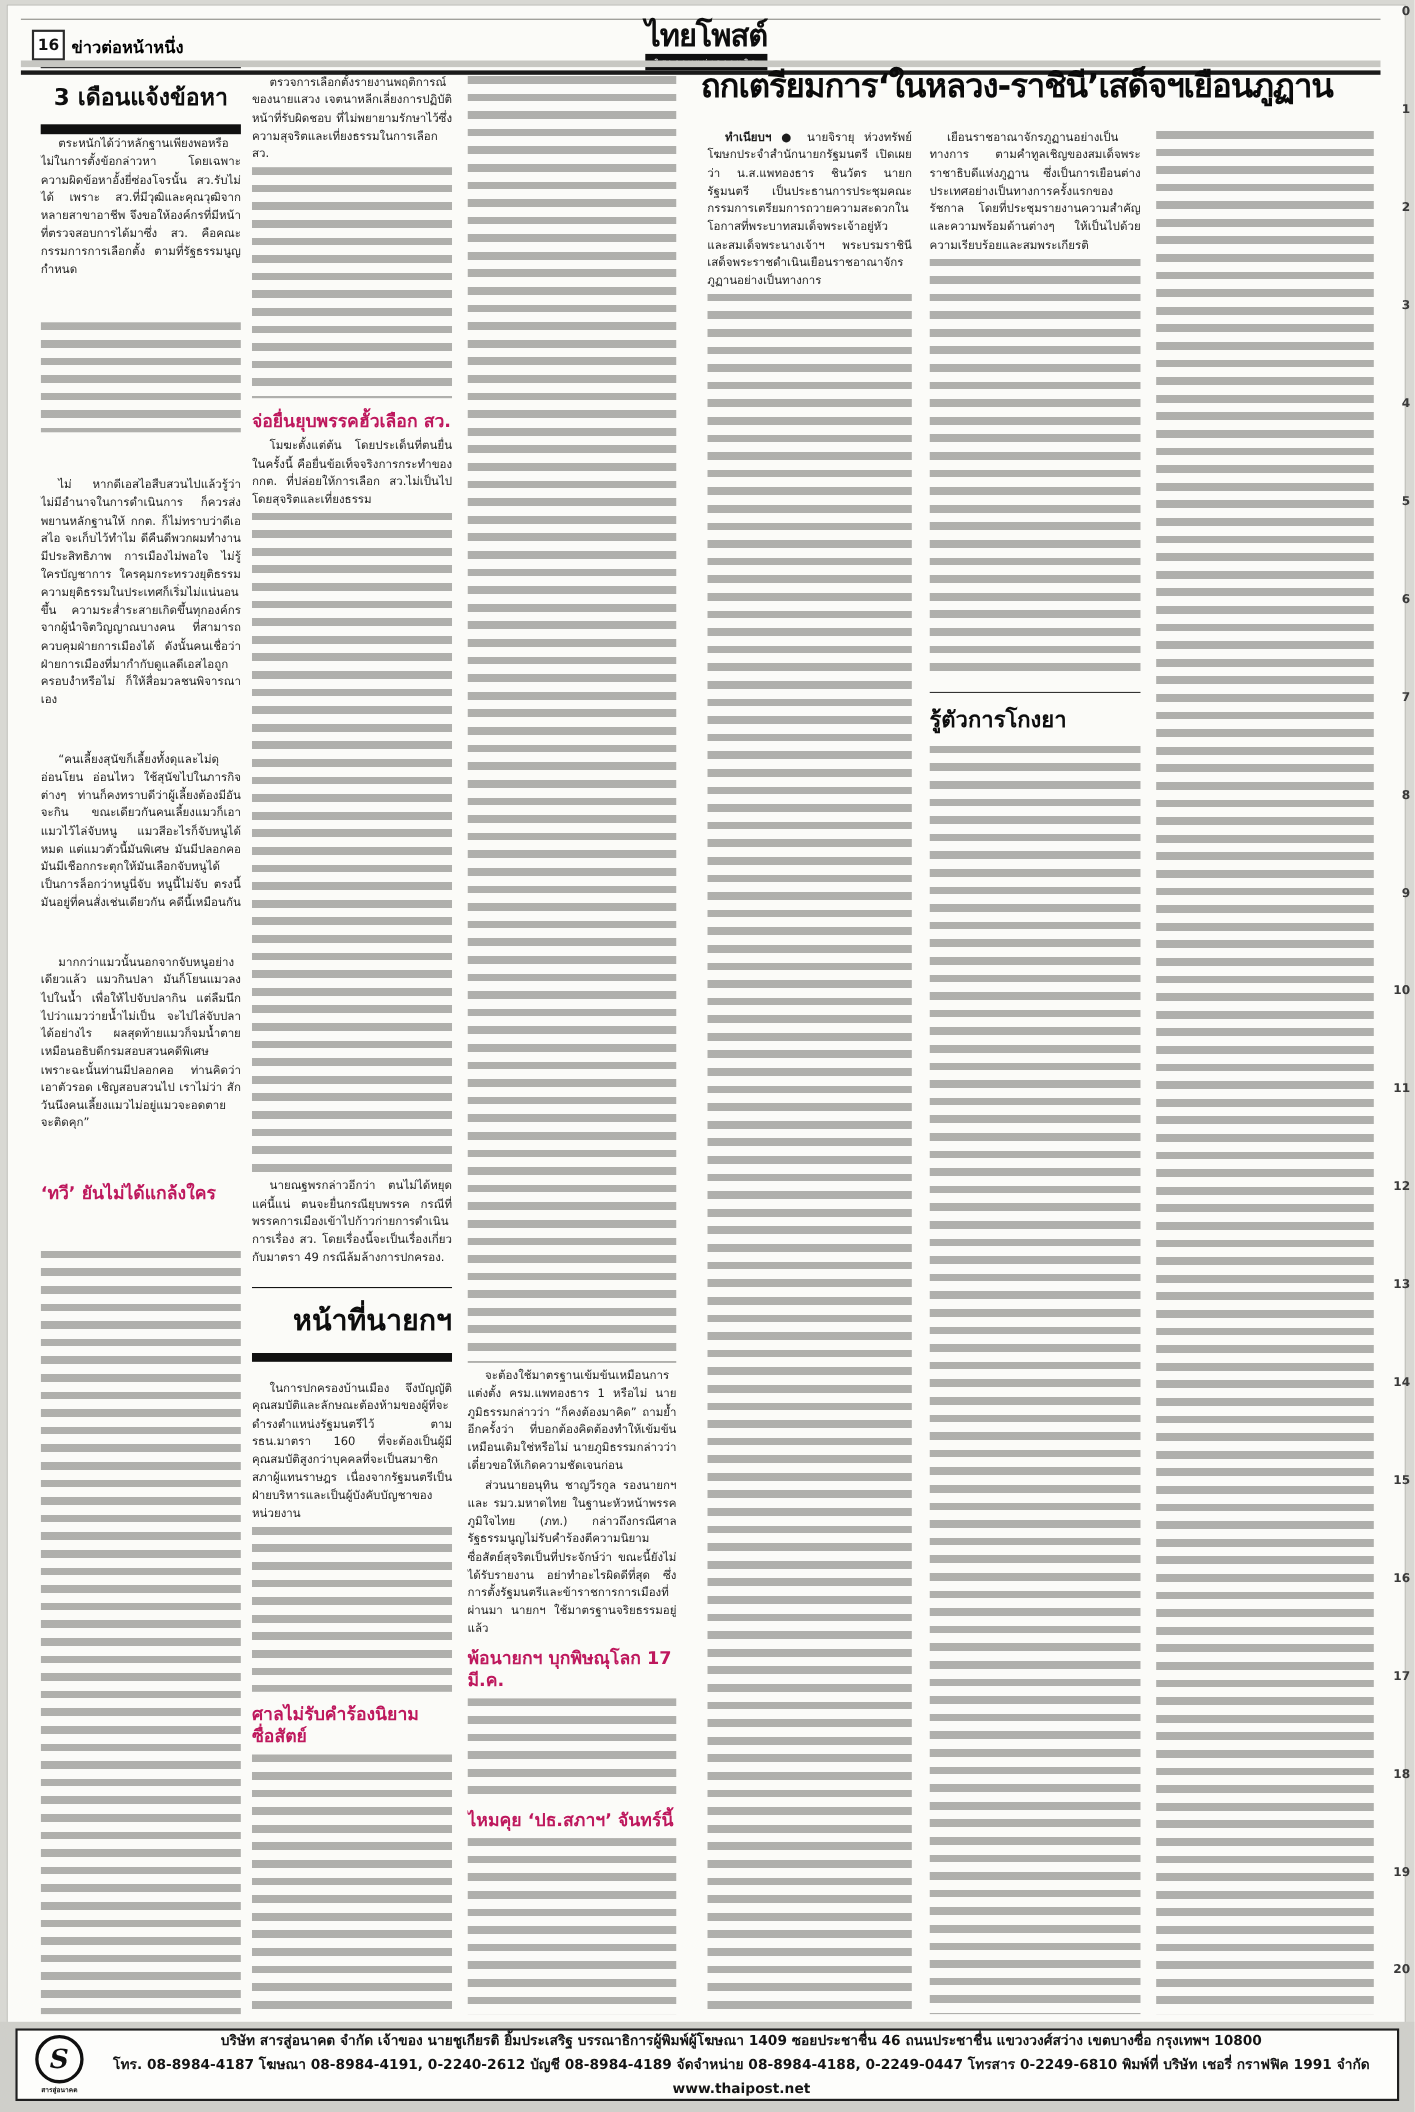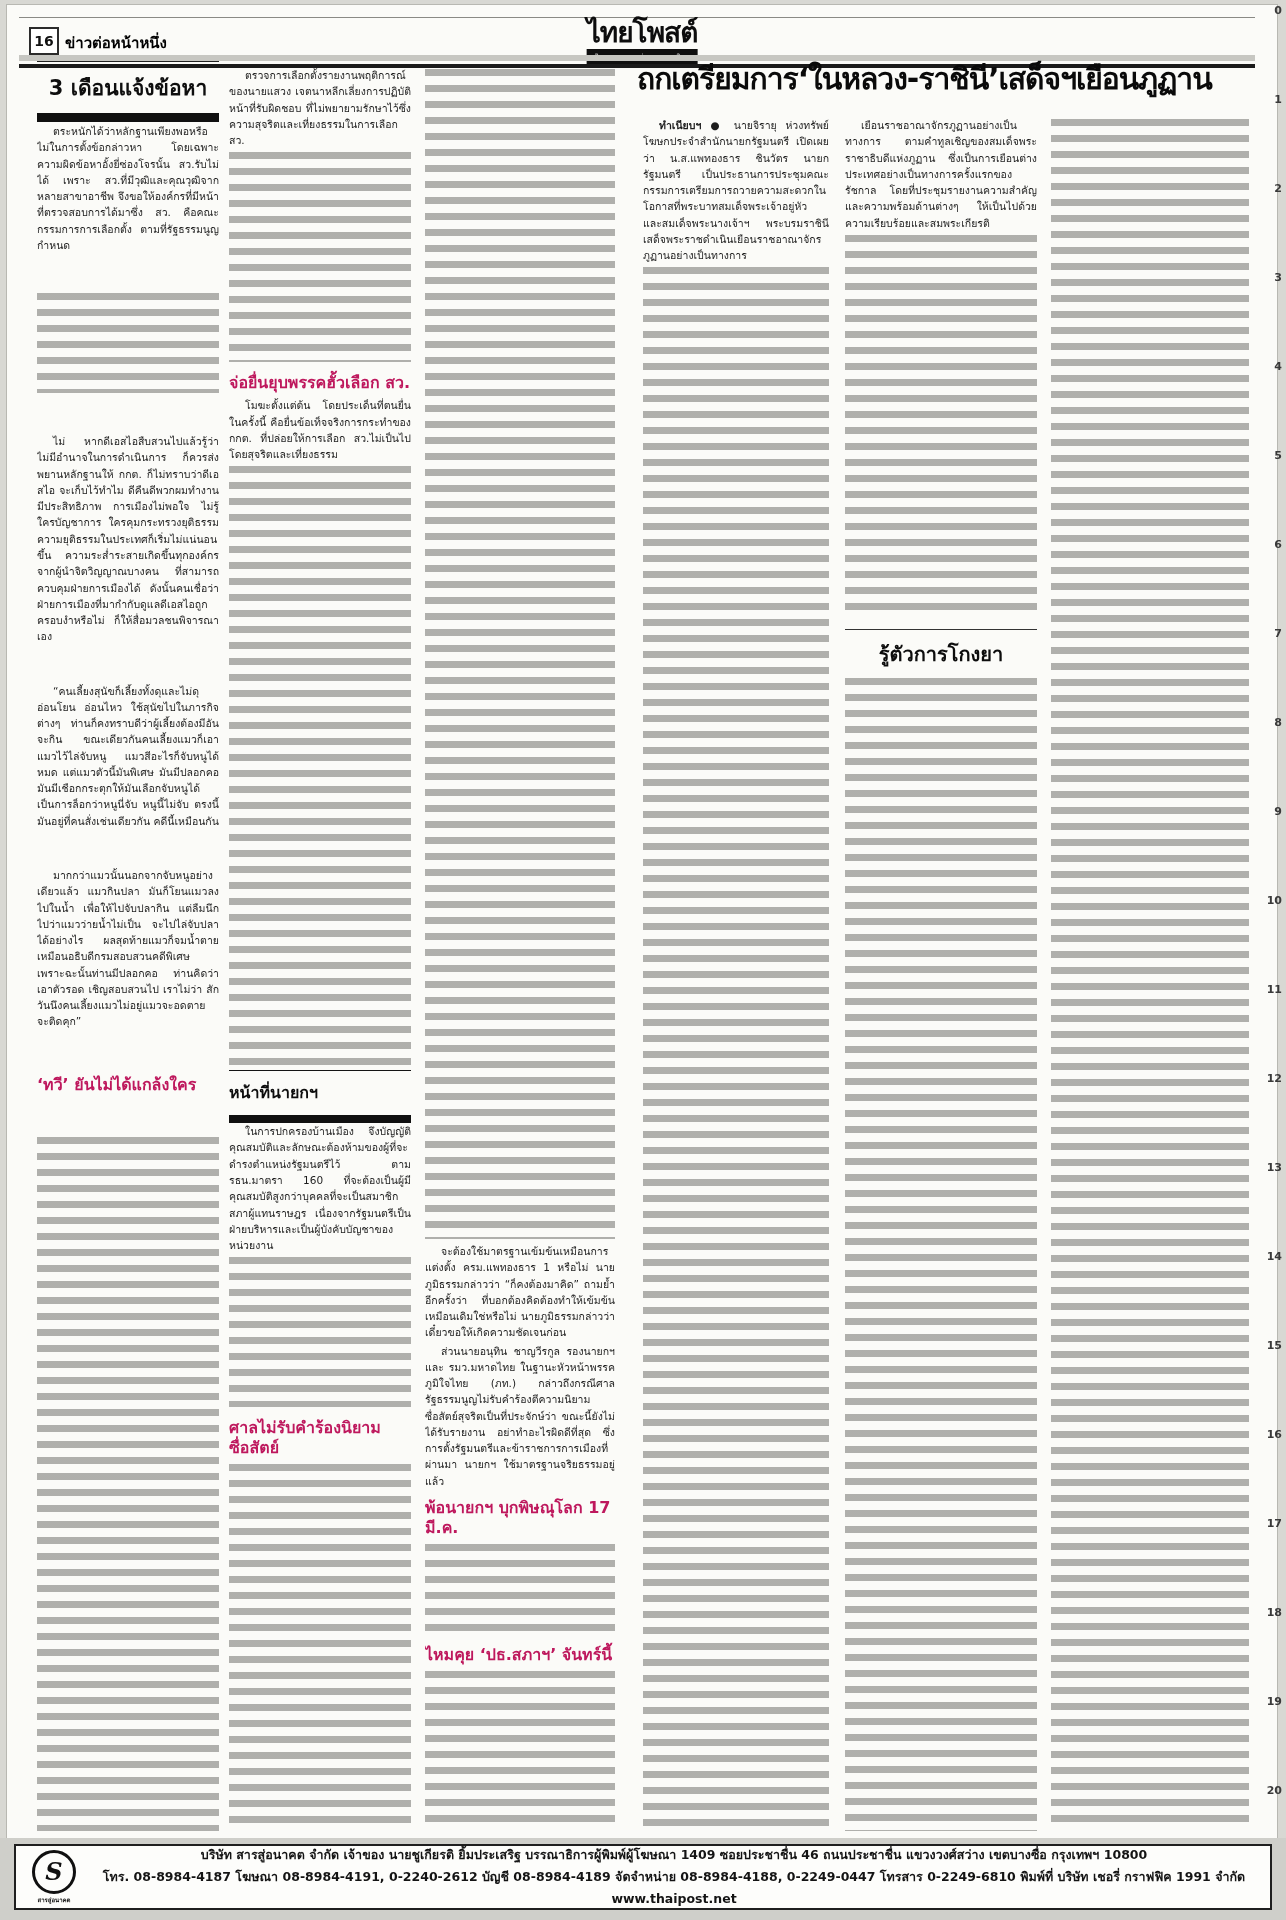--- a/index.html
+++ b/index.html
@@ -40,24 +40,24 @@
   #col3{left:418px;top:62px;width:190px;height:1768px;}
   #col4{left:636px;top:112px;width:186px;height:1718px;}
   #col5{left:838px;top:112px;width:192px;height:1718px;}
   #col6{left:1044px;top:112px;width:198px;height:1718px;}
   .para{margin:0 0 2px;text-indent:16px;}
   .lead{font-weight:900;}
   .fill{width:100%;flex:0 0 auto;margin:2px 0 4px;opacity:.5;
     background:repeating-linear-gradient(to bottom,#646460 0px,#646460 7px,transparent 7px,transparent 16px);}
   .fill.grow{flex:1 1 auto;}
   .subhead{margin:7px 0 4px;font-size:16px;font-weight:900;color:#be185d;text-align:left;line-height:1.25;}
-  .boxhead{margin:0 0;padding:10px 0 9px;border-top:1px solid #141414;border-bottom:8px solid #101010;
-    text-align:left;font-size:16px;font-weight:900;color:#0d0d0d;}
+  .boxhead{margin:16px 0;padding:10px 0 9px;border-top:1px solid #141414;border-bottom:8px solid #101010;
+    text-align:right;font-size:26px;font-weight:900;color:#0d0d0d;}
   .sectionhead{margin:10px 0 6px;padding-top:9px;border-top:1px solid #333;
-    text-align:center;font-size:20px;font-weight:900;color:#0d0d0d;}
+    font-size:20px;font-weight:900;color:#0d0d0d;}
 
   
   .ruler{position:absolute;right:2px;top:0;bottom:0;width:16px;}
   .ruler-mark{position:absolute;right:2px;font-size:11px;color:#3a3a3a;font-weight:bold;}
 
   
   .footer-band{position:absolute;left:0;right:0;bottom:0;height:82px;background:#cfcfca;}
   .footer-box{position:absolute;left:14px;right:14px;bottom:10px;height:66px;
     border:2px solid #1f1f1f;background:#fdfdfb;box-sizing:border-box;
     display:flex;align-items:center;padding:4px 14px;}
@@ -96,20 +96,21 @@
       <p class="para">มากกว่าแมวนั้นนอกจากจับหนูอย่างเดียวแล้ว แมวกินปลา มันก็โยนแมวลงไปในน้ำ เพื่อให้ไปจับปลากิน แต่ลืมนึกไปว่าแมวว่ายน้ำไม่เป็น จะไปไล่จับปลาได้อย่างไร ผลสุดท้ายแมวก็จมน้ำตาย เหมือนอธิบดีกรมสอบสวนคดีพิเศษ เพราะฉะนั้นท่านมีปลอกคอ ท่านคิดว่าเอาตัวรอด เชิญสอบสวนไป เราไม่ว่า สักวันนึงคนเลี้ยงแมวไม่อยู่แมวจะอดตาย จะติดคุก”</p>
       <div class="subhead">‘ทวี’ ยันไม่ได้แกล้งใคร</div>
       <div class="fill grow"></div>
     </div>
   <div class="col" id="col2">
       <p class="para">ตรวจการเลือกตั้งรายงานพฤติการณ์ของนายแสวง เจตนาหลีกเลี่ยงการปฏิบัติหน้าที่รับผิดชอบ ที่ไม่พยายามรักษาไว้ซึ่งความสุจริตและเที่ยงธรรมในการเลือก สว.</p>
       <div class="fill" style="height: 210px;"></div>
       <div class="subhead">จ่อยื่นยุบพรรคฮั้วเลือก สว.</div>
       <p class="para">โมฆะตั้งแต่ต้น โดยประเด็นที่ตนยื่นในครั้งนี้ คือยื่นข้อเท็จจริงการกระทำของ กกต. ที่ปล่อยให้การเลือก สว.ไม่เป็นไปโดยสุจริตและเที่ยงธรรม</p>
       <div class="fill" style="height: 600px;"></div>
+      <p class="para">นายณฐพรกล่าวอีกว่า ตนไม่ได้หยุดแค่นี้แน่ ตนจะยื่นกรณียุบพรรค กรณีที่พรรคการเมืองเข้าไปก้าวก่ายการดำเนินการเรื่อง สว. โดยเรื่องนี้จะเป็นเรื่องเกี่ยวกับมาตรา 49 กรณีล้มล้างการปกครอง.</p>
       <div class="boxhead">หน้าที่นายกฯ</div>
       <p class="para">ในการปกครองบ้านเมือง จึงบัญญัติคุณสมบัติและลักษณะต้องห้ามของผู้ที่จะดำรงตำแหน่งรัฐมนตรีไว้ ตาม รธน.มาตรา 160 ที่จะต้องเป็นผู้มีคุณสมบัติสูงกว่าบุคคลที่จะเป็นสมาชิกสภาผู้แทนราษฎร เนื่องจากรัฐมนตรีเป็นฝ่ายบริหารและเป็นผู้บังคับบัญชาของหน่วยงาน</p>
       <div class="fill" style="height: 150px;"></div>
       <div class="subhead">ศาลไม่รับคำร้องนิยามซื่อสัตย์</div>
       <div class="fill grow"></div>
     </div>
   <div class="col" id="col3">
       <div class="fill" style="height: 1170px;"></div>
       <p class="para">จะต้องใช้มาตรฐานเข้มข้นเหมือนการแต่งตั้ง ครม.แพทองธาร 1 หรือไม่ นายภูมิธรรมกล่าวว่า “ก็คงต้องมาคิด” ถามย้ำอีกครั้งว่า ที่บอกต้องคิดต้องทำให้เข้มข้นเหมือนเดิมใช่หรือไม่ นายภูมิธรรมกล่าวว่า เดี๋ยวขอให้เกิดความชัดเจนก่อน</p>
       <p class="para">ส่วนนายอนุทิน ชาญวีรกูล รองนายกฯ และ รมว.มหาดไทย ในฐานะหัวหน้าพรรคภูมิใจไทย (ภท.) กล่าวถึงกรณีศาลรัฐธรรมนูญไม่รับคำร้องตีความนิยามซื่อสัตย์สุจริตเป็นที่ประจักษ์ว่า ขณะนี้ยังไม่ได้รับรายงาน อย่าทำอะไรผิดดีที่สุด ซึ่งการตั้งรัฐมนตรีและข้าราชการการเมืองที่ผ่านมา นายกฯ ใช้มาตรฐานจริยธรรมอยู่แล้ว</p>

